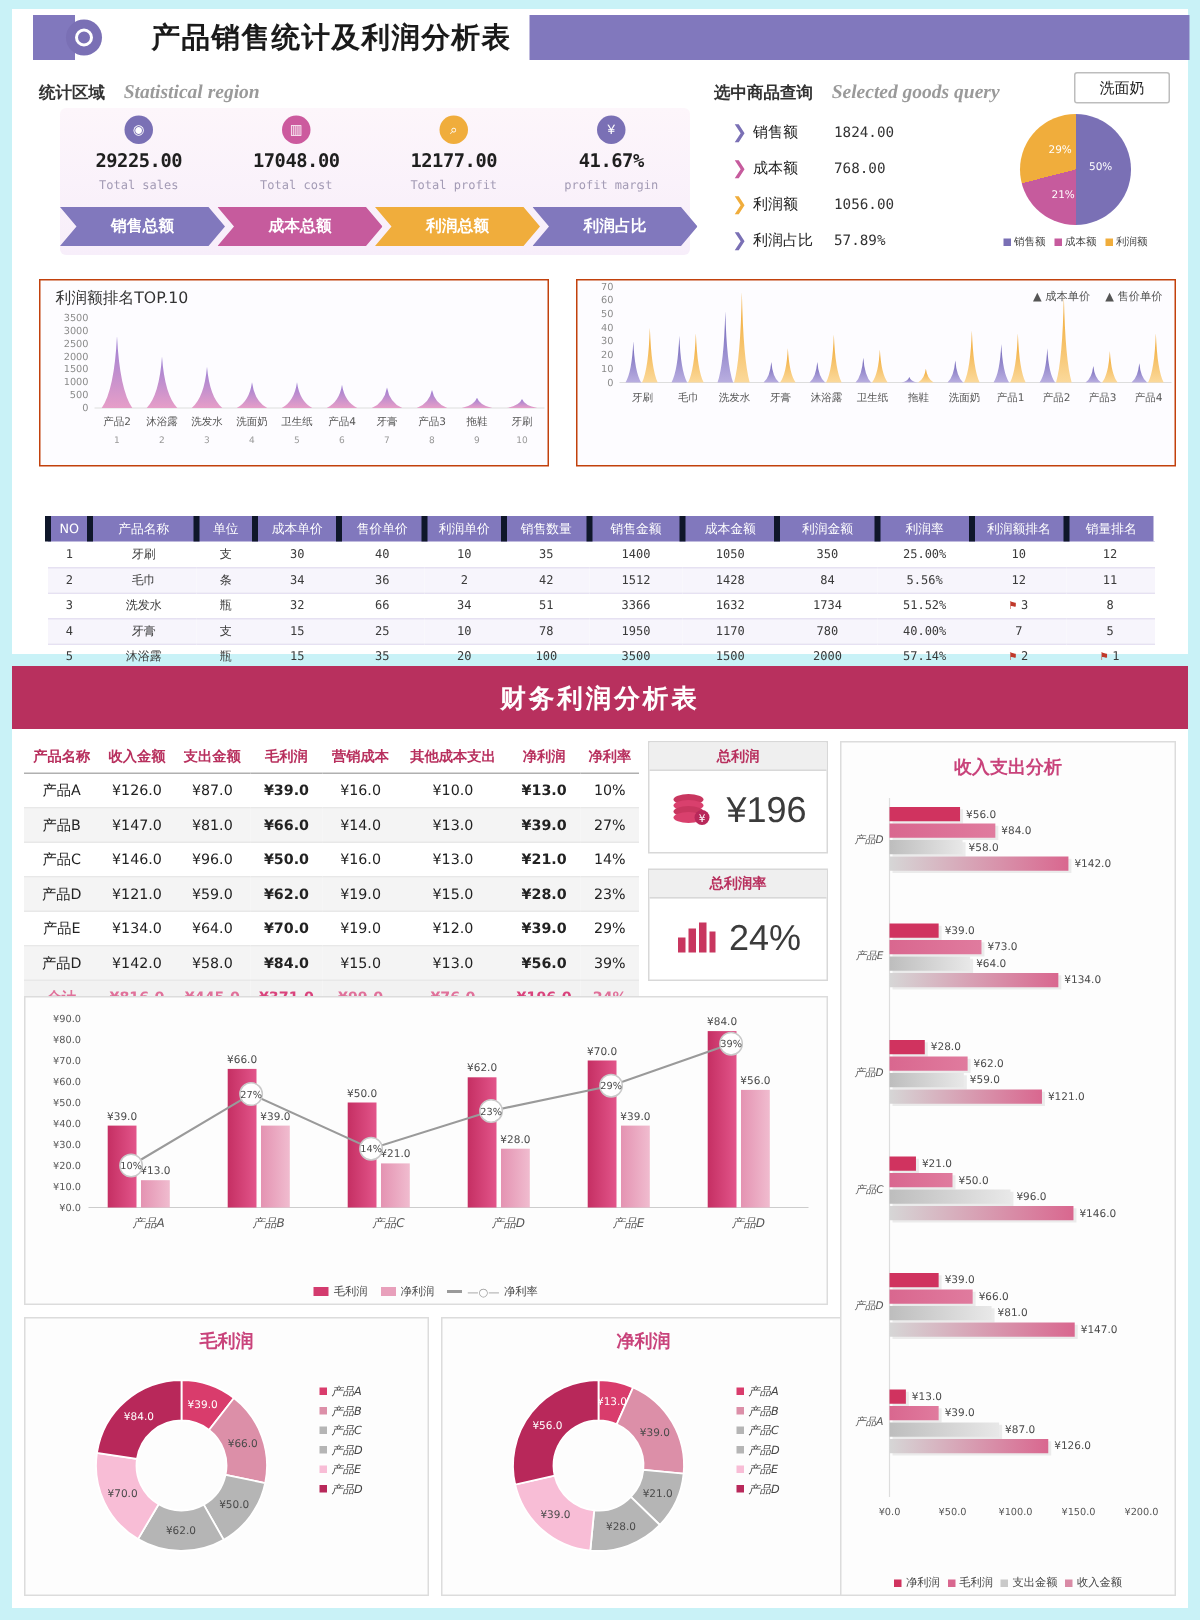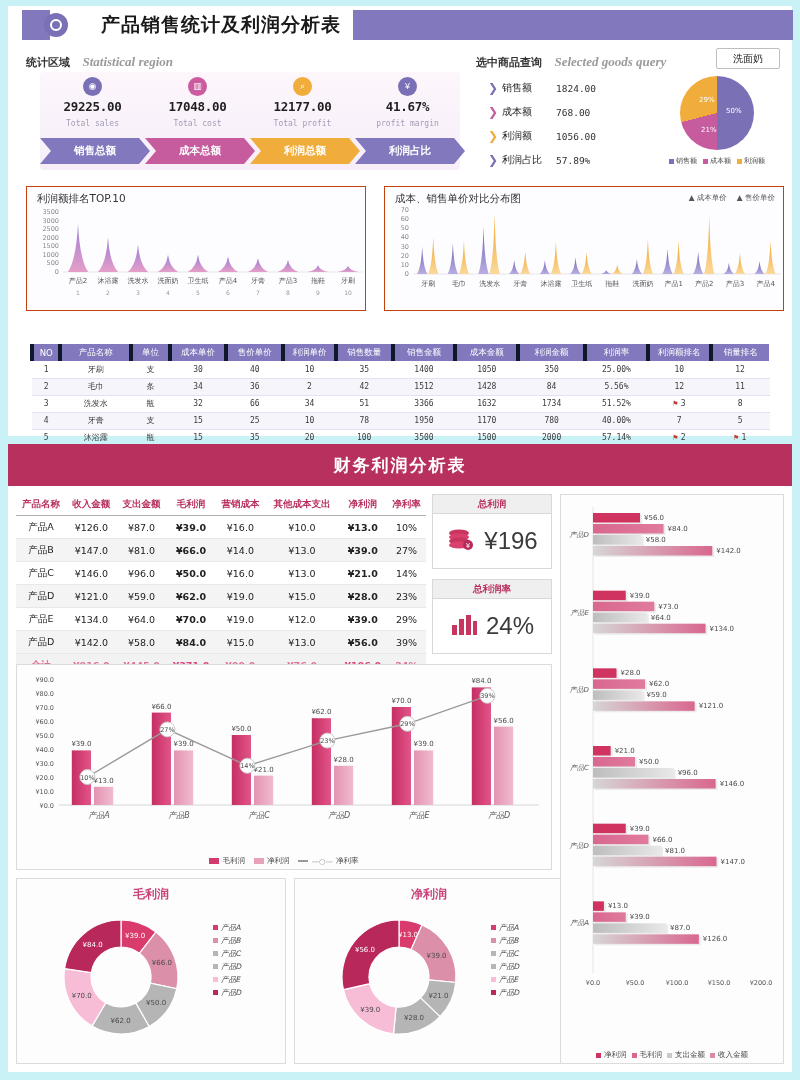--- a/index.html
+++ b/index.html
@@ -371,21 +371,20 @@
           <path d="M291 59.142857142857146 Q 289.164 64.28571428571429 280.8 66 L 301.2 66 Q 292.836 64.28571428571429 291 59.142857142857146 Z" fill="url(#g10_8)"></path>
           <text x="291" y="77" text-anchor="middle" class="xcat">拖鞋</text>
           <text x="291" y="89" text-anchor="middle" class="xcat" style="font-size:6px;fill:#999">9</text>
           <path d="M321 60 Q 319.164 64.5 310.8 66 L 331.2 66 Q 322.836 64.5 321 60 Z" fill="url(#g10_9)"></path>
           <text x="321" y="77" text-anchor="middle" class="xcat">牙刷</text>
           <text x="321" y="89" text-anchor="middle" class="xcat" style="font-size:6px;fill:#999">10</text>
         </svg>
     </div>
 
     <div class="chart-box" style="left:376px;top:180px;width:400px;height:125px;">
-      <div class="cb-title" style="padding:5px 0 0 10px;">成本、销售单价对比分布图</div>
       <div style="position:absolute;right:8px;top:6px;display:flex;gap:10px;">
         <span class="legend-mini">▲ <span>成本单价</span></span>
         <span class="legend-mini">▲ <span>售价单价</span></span>
       </div>
       <svg id="svg-price" width="400" height="100" style="display:block">
           <text x="24" y="70" text-anchor="end" class="axis-lab">0</text>
           <text x="24" y="60.85714285714286" text-anchor="end" class="axis-lab">10</text>
           <text x="24" y="51.714285714285715" text-anchor="end" class="axis-lab">20</text>
           <text x="24" y="42.57142857142857" text-anchor="end" class="axis-lab">30</text>
           <text x="24" y="33.42857142857143" text-anchor="end" class="axis-lab">40</text>
@@ -958,20 +957,21 @@
             <span style="font-style:italic">产品E</span>
           </div>
           <div>
             <i style="background:#b8285a"></i>
             <span style="font-style:italic">产品D</span>
           </div>
         </div>
     </div>
 
     <div class="panel-box" style="left:552px;top:8px;width:224px;height:570px;">
+      <div class="pb-title" style="padding-top:8px;">收入支出分析</div>
       <svg id="svg-ie" width="222" height="522" style="display:block">
           <line x1="32" y1="12" x2="32" y2="478" stroke="#ddd" stroke-width="0.8"></line>
           <defs>
             <linearGradient id="ie0_0" x1="0" y1="0" x2="1" y2="0">
               <stop offset="0%" stop-color="#d0335f"></stop>
               <stop offset="100%" stop-color="#d0335f"></stop>
             </linearGradient>
             <linearGradient id="ie0_1" x1="0" y1="0" x2="1" y2="0">
               <stop offset="0%" stop-color="#d9678f"></stop>
               <stop offset="100%" stop-color="#e07b9e"></stop>

